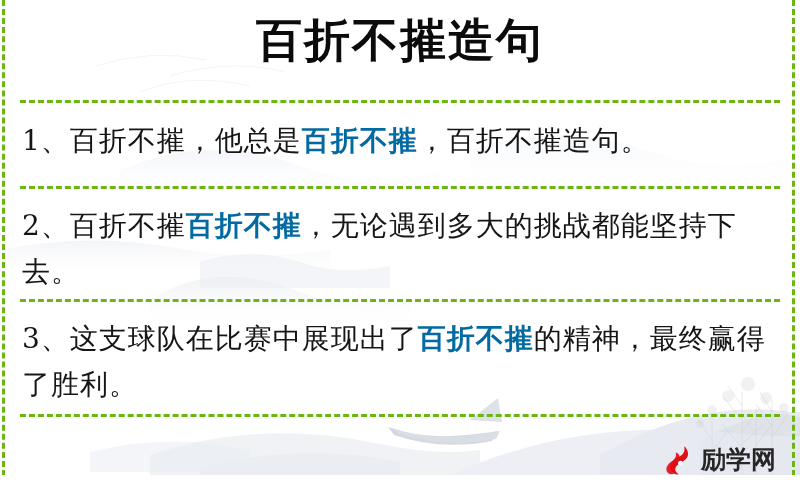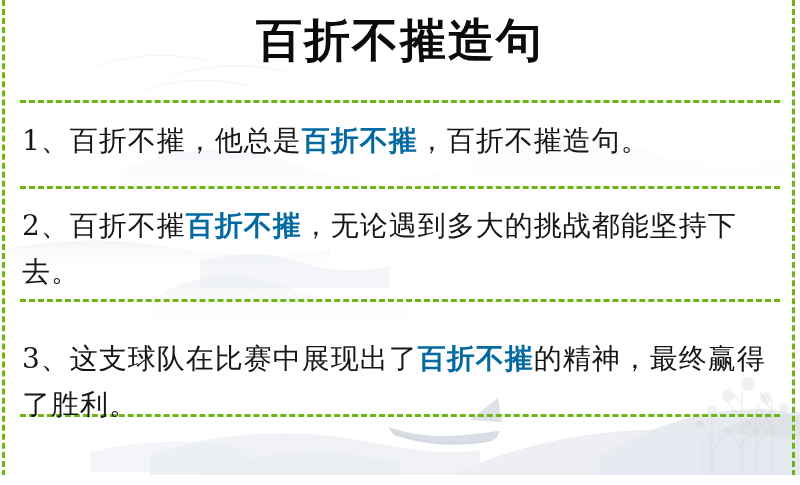--- a/index.html
+++ b/index.html
@@ -82,21 +82,21 @@
     letter-spacing: 1px;
     z-index: 10;
     font-family: "DejaVu Serif", "Liberation Serif", serif;
   }
   .sentence .hl {
     color: #0369a1;
     font-weight: bold;
   }
   .s1 { top: 118px; }
   .s2 { top: 203px; }
-  .s3 { top: 316px; margin-top: 20px; }
+  .s3 { top: 316px; }
 
   
   .watermark {
     position: absolute;
     left: 663px;
     top: 443px;
     display: flex;
     align-items: center;
     gap: 4px;
     z-index: 12;
@@ -190,14 +190,22 @@
   </div>
 
   <div class="sentence s2">
     <span>2、</span><span>百折不摧</span><span class="hl">百折不摧</span><span>，无论遇到多大的挑战都能坚持下去。</span>
   </div>
 
   <div class="sentence s3">
     <span>3、</span><span>这支球队在比赛中展现出了</span><span class="hl">百折不摧</span><span>的精神，最终赢得了胜利。</span>
   </div>
 
+  <div class="watermark">
+    <svg class="wm-mark" viewBox="0 0 64 64" aria-hidden="true">
+      <path d="M40 6 C42 16 38 22 30 26 C20 31 13 38 14 48 C15 56 22 60 30 59 C22 55 21 47 27 42 C33 37 42 34 46 26 C49 20 46 11 40 6 Z" fill="#E10E16"></path>
+      <path d="M24 18 C26 26 22 31 16 35 C9 40 5 46 7 53 C9 58 15 60 21 58 C15 54 15 48 20 44 C26 39 31 33 31 26 C31 22 28 19 24 18 Z" fill="#E10E16" opacity="0.92"></path>
+      <circle cx="33" cy="38" r="4.6" fill="#ffffff"></circle>
+    </svg>
+    <span class="wm-text">励学网</span>
+  </div>
 
 </div>
 
 </body></html>

